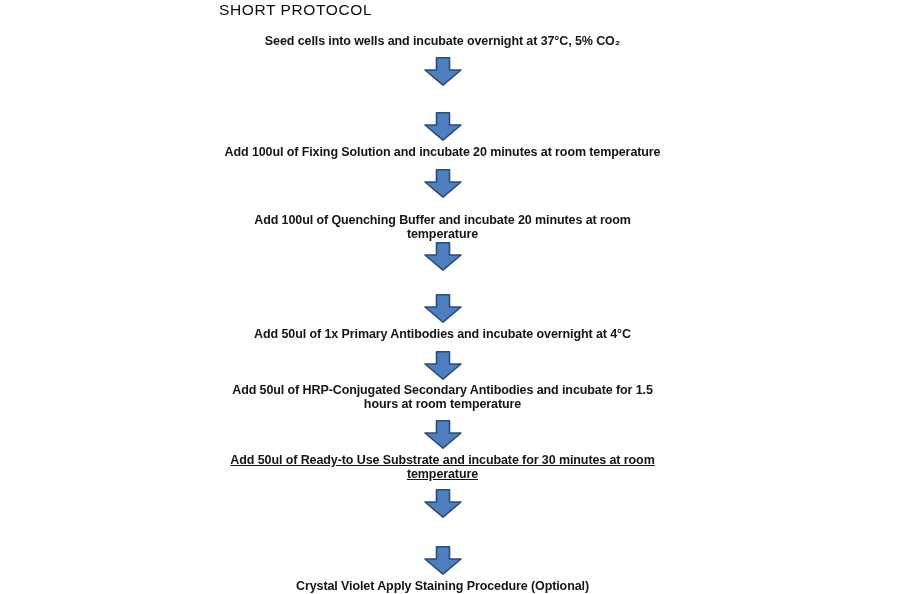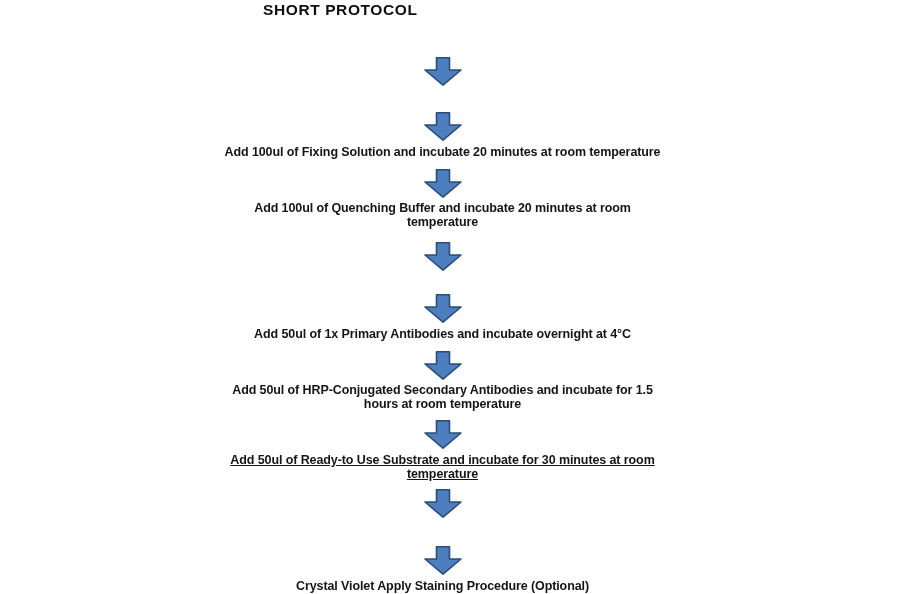--- a/index.html
+++ b/index.html
@@ -19,25 +19,24 @@
     left: 180px;
     top: 0;
     width: 525px;
     height: 594px;
   }
   .title {
     position: absolute;
     left: 39px;
     top: 1px;
     font-size: 15.5px;
-    font-weight: bold;
+    font-weight: normal;
     letter-spacing: 0.6px;
     color: #0d0d0d;
     white-space: nowrap;
-    margin-left: 44px;
   }
   .step {
     position: absolute;
     left: 0;
     width: 100%;
     text-align: center;
     font-size: 12.5px;
     font-weight: bold;
     line-height: 14px;
     letter-spacing: -0.1px;
@@ -53,41 +52,42 @@
   }
   .arrow svg { display: block; width: 100%; height: 100%; }
 
   
   .s1  { top: 34px; }
   .a1  { top: 57px; }
   .s2  { top: 90px; }
   .a2  { top: 112px; }
   .s3  { top: 145px; }
   .a3  { top: 169px; }
-  .s4  { top: 201px; }
+  .s4  { top: 213px; }
   .a4  { top: 242px; }
   .s5  { top: 272px; }
   .a5  { top: 294px; }
   .s6  { top: 327px; }
   .a6  { top: 351px; }
   .s7  { top: 383px; }
   .a7  { top: 420px; }
   .s8  { top: 453px; text-decoration: underline; }
   .a8  { top: 489px; }
   .s9  { top: 522px; }
   .a9  { top: 546px; }
   .s10 { top: 579px; }
 </style>
 </head>
 <body>
 
 <div class="canvas">
 
   <div class="title">SHORT PROTOCOL</div>
 
+  <div class="step s1">Seed cells into wells and incubate overnight at 37°C, 5% CO₂</div>
 
   <div class="arrow a1">
     <svg viewBox="0 0 40 29">
         <path d="M13.5 0.8 H26.5 V13 H38 L20 28.2 L2 13 H13.5 Z" fill="#4d7ebf" stroke="#2b4d77" stroke-width="1.6" stroke-linejoin="round"></path>
       </svg>
   </div>
 
 
   <div class="arrow a2">
     <svg viewBox="0 0 40 29">

